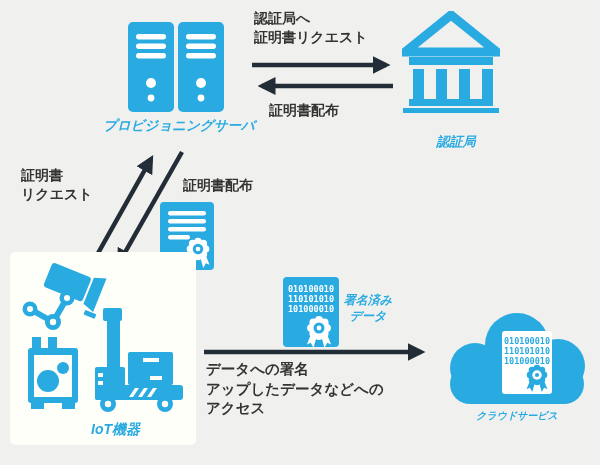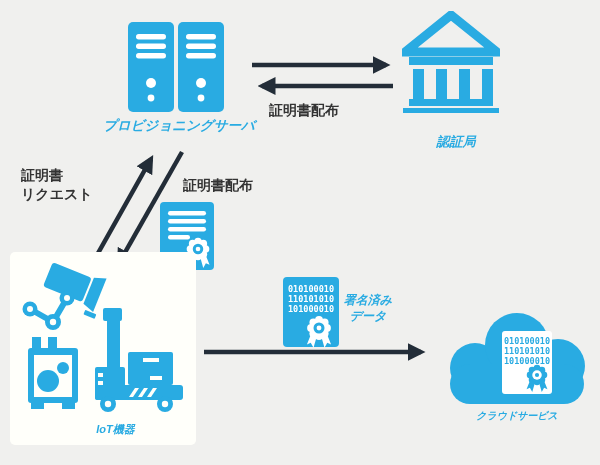--- a/index.html
+++ b/index.html
@@ -98,20 +98,24 @@
       <rect x="80" y="58" width="11" height="30"></rect>
       <rect x="7" y="88" width="84" height="7"></rect>
       <rect x="1" y="97" width="96" height="7"></rect>
     </g>
   </svg>
   <div class="lbl accent center" style="left:381px;top:118px;width:150px;font-size:13px;line-height:16px">
     <br>
     <span>認証局</span><br>
   </div>
 
+  <div class="lbl dark" style="left:254px;top:9px">
+    <span>認証局へ</span><br>
+    <span>証明書リクエスト</span>
+  </div>
   <div class="lbl dark" style="left:269px;top:101px">証明書配布</div>
 
   <div class="lbl dark" style="left:21px;top:166px">
     <span>証明書</span><br>
     <span>リクエスト</span>
   </div>
 
   <div class="lbl dark" style="left:183px;top:176px">証明書配布</div>
   <svg class="abs" style="left:160px;top:202px" width="54" height="70" viewBox="0 0 54 70">
     <rect x="0" y="0" width="54" height="68" rx="4" style="fill:var(--accent)"></rect>
@@ -178,36 +182,41 @@
         <rect x="133" y="106" width="16" height="4"></rect>
         <rect x="140" y="124" width="12" height="4"></rect>
         <polygon points="119,145 125,136 129,136 123,145"></polygon>
         <polygon points="128,145 134,136 138,136 132,145"></polygon>
         <polygon points="137,145 143,136 147,136 141,145"></polygon>
         <circle cx="98" cy="152" r="3.2"></circle>
           <circle cx="155" cy="152" r="3.2"></circle>
       </g>
     </g>
   </svg>
-  <div class="lbl accent center" style="left:10px;top:421px;width:211px;font-size:11px">IoT機器</div>
+  <div class="lbl accent center" style="left:10px;top:421px;width:211px;font-size:14px">IoT機器</div>
 
   <svg class="abs" style="left:283px;top:277px" width="56" height="72" viewBox="0 0 56 72">
     <rect x="0" y="0" width="56" height="70" rx="4" style="fill:var(--accent)"></rect>
     <g fill="#fff" text-anchor="middle" class="mono-bin">
       <text x="28" y="15">010100010</text>
       <text x="28" y="25">110101010</text>
       <text x="28" y="35">101000010</text>
     </g>
     <use href="#rosette" transform="translate(36,51) scale(1.1)" style="--c1:#fff;--c2:var(--accent)"></use>
   </svg>
   <div class="lbl accent center" style="left:328px;top:292px;width:80px;font-size:12px;line-height:16px">
     <span>署名済み</span><br>
     <span>データ</span>
   </div>
 
+  <div class="lbl dark" style="left:206px;top:360px;font-size:14.5px;line-height:19.5px">
+    <span>データへの署名</span><br>
+    <span>アップしたデータなどへの</span><br>
+    <span>アクセス</span>
+  </div>
 
   <svg class="abs" style="left:441px;top:312px" width="152" height="94" viewBox="0 0 152 94">
     <g style="fill:var(--accent)">
       <circle cx="34" cy="56" r="25"></circle>
       <circle cx="76" cy="33" r="32"></circle>
       <circle cx="117" cy="54" r="27"></circle>
       <rect x="9" y="52" width="134" height="40" rx="20"></rect>
     </g>
     <rect x="61" y="19" width="50" height="63" rx="3" fill="#fff"></rect>
     <g style="fill:var(--accent)" text-anchor="middle" class="mono-bin">

